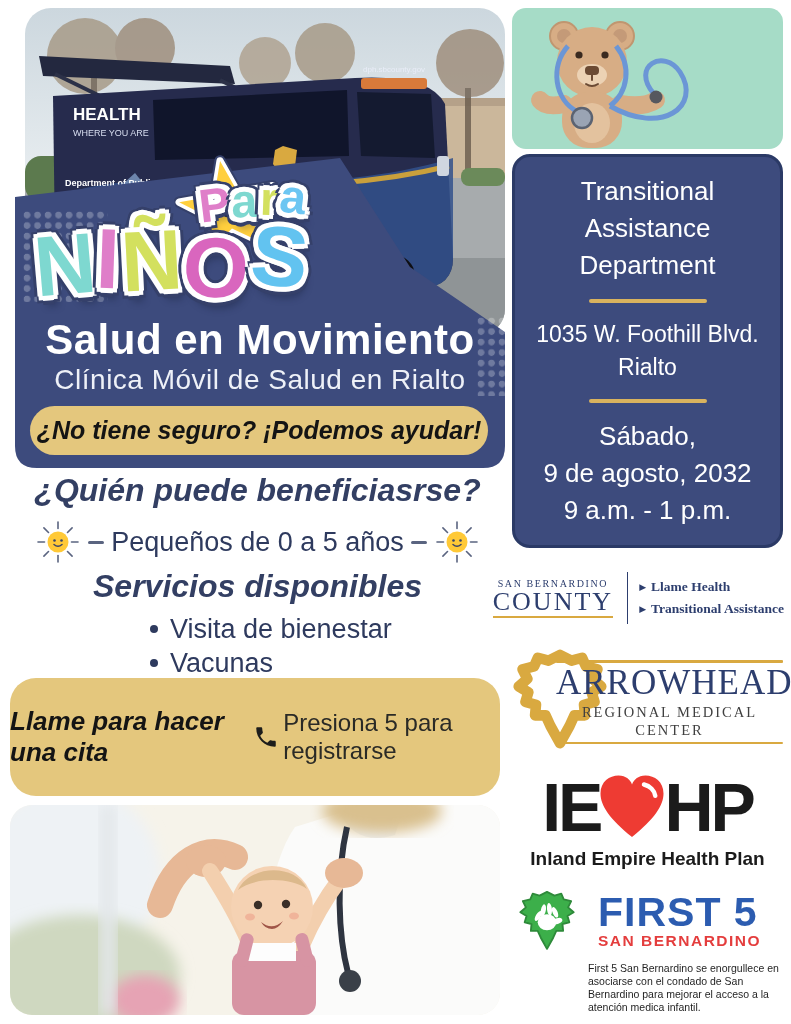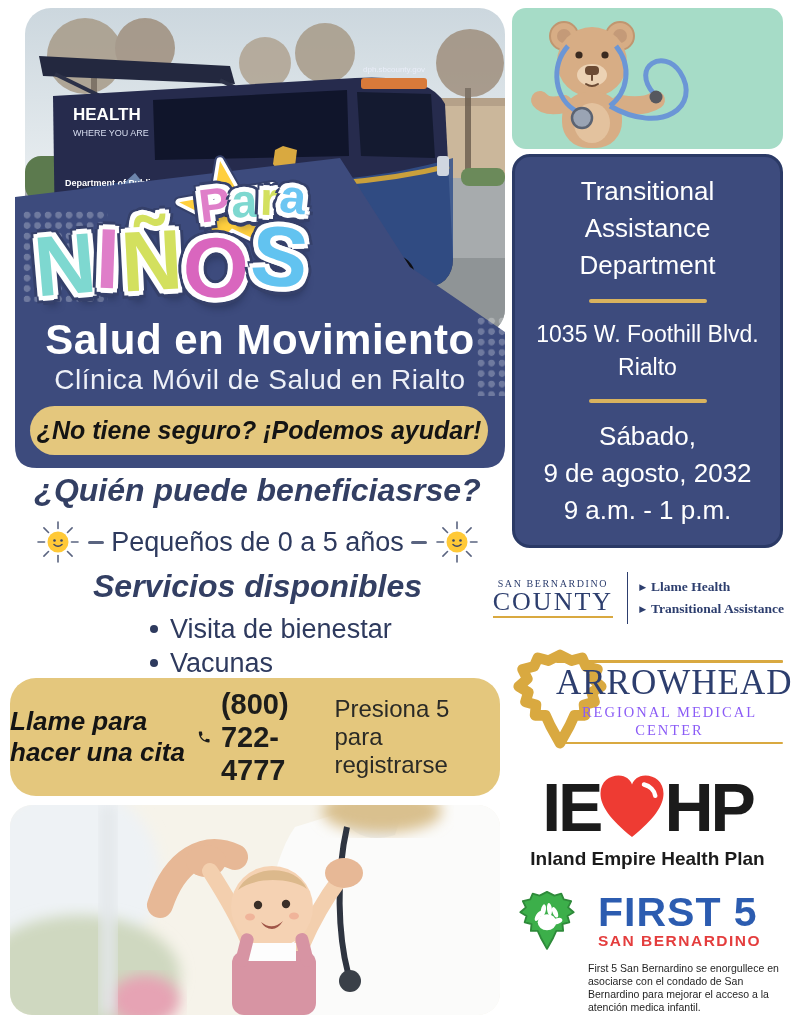--- a/index.html
+++ b/index.html
@@ -77,21 +77,21 @@
   .county-depts{display:flex;flex-direction:column;gap:6px;}
   .county-dept{font-family:"Liberation Serif",serif;font-weight:700;font-size:13.5px;color:#2d3e6e;
     display:flex;align-items:center;gap:5px;white-space:nowrap;}
   .tri{font-family:"DejaVu Sans",sans-serif;font-size:9px;color:#2d3e6e;}
 
   .armc-logo{left:512px;top:642px;width:271px;height:118px;}
   .armc-arrowhead{position:absolute;left:0;top:2px;width:96px;height:112px;}
   .armc-text{position:absolute;left:44px;top:18px;width:227px;text-align:center;}
   .armc-rule{height:2.5px;background:#d9a940;border-radius:1px;}
   .armc-name{font-family:"Liberation Serif",serif;font-size:35px;color:#2d3e6e;letter-spacing:1px;line-height:40px;}
-  .armc-sub{font-family:"Liberation Serif",serif;font-size:14.5px;color:#8b5cf6;letter-spacing:2px;line-height:18px;margin-bottom:3px;}
+  .armc-sub{font-family:"Liberation Serif",serif;font-size:14.5px;color:#404040;letter-spacing:2px;line-height:18px;margin-bottom:3px;}
 
   .iehp-logo{left:512px;top:768px;width:271px;height:106px;display:flex;flex-direction:column;align-items:center;}
   .iehp-row{display:flex;align-items:center;height:78px;}
   .iehp-letters{font-size:68px;font-weight:900;color:#1b1b1b;letter-spacing:-3px;line-height:68px;}
   .iehp-heart{width:76px;height:72px;margin:0 -6px;}
   .iehp-tagline{font-size:19px;font-weight:700;color:#1b1b1b;margin-top:2px;}
 
   .first5-logo{left:516px;top:882px;width:267px;height:78px;display:flex;align-items:center;gap:20px;}
   .first5-arrowhead{width:62px;height:72px;flex:0 0 auto;}
   .first5-name{font-size:41px;font-weight:800;color:#2c5cb0;letter-spacing:1px;line-height:40px;}
@@ -236,21 +236,20 @@
       <span>Vacunas</span>
     </div>
   </div>
 
   <div class="abs call-box" style="background:#e4c77d;">
     <div class="call-title">Llame para hacer una cita</div>
     <div class="call-phone-row">
       <svg width="26" height="26" viewBox="0 0 24 24">
         <path fill="#1d1d1b" d="M6.62 10.79c1.44 2.83 3.76 5.14 6.59 6.59l2.2-2.2c.27-.27.67-.36 1.02-.24 1.12.37 2.33.57 3.57.57.55 0 1 .45 1 1V20c0 .55-.45 1-1 1-9.39 0-17-7.61-17-17 0-.55.45-1 1-1h3.5c.55 0 1 .45 1 1 0 1.25.2 2.45.57 3.57.11.35.03.74-.25 1.02l-2.21 2.2z"></path>
       </svg>
-      <span>(800) 722-4777</span>
     </div>
     <div class="call-note">Presiona 5 para registrarse</div>
   </div>
 
   <div class="abs photo doctor-photo">
     <svg width="490" height="210" viewBox="0 0 490 210">
       <defs>
           <filter id="blur1">
             <feGaussianBlur stdDeviation="7"></feGaussianBlur>
           </filter>

